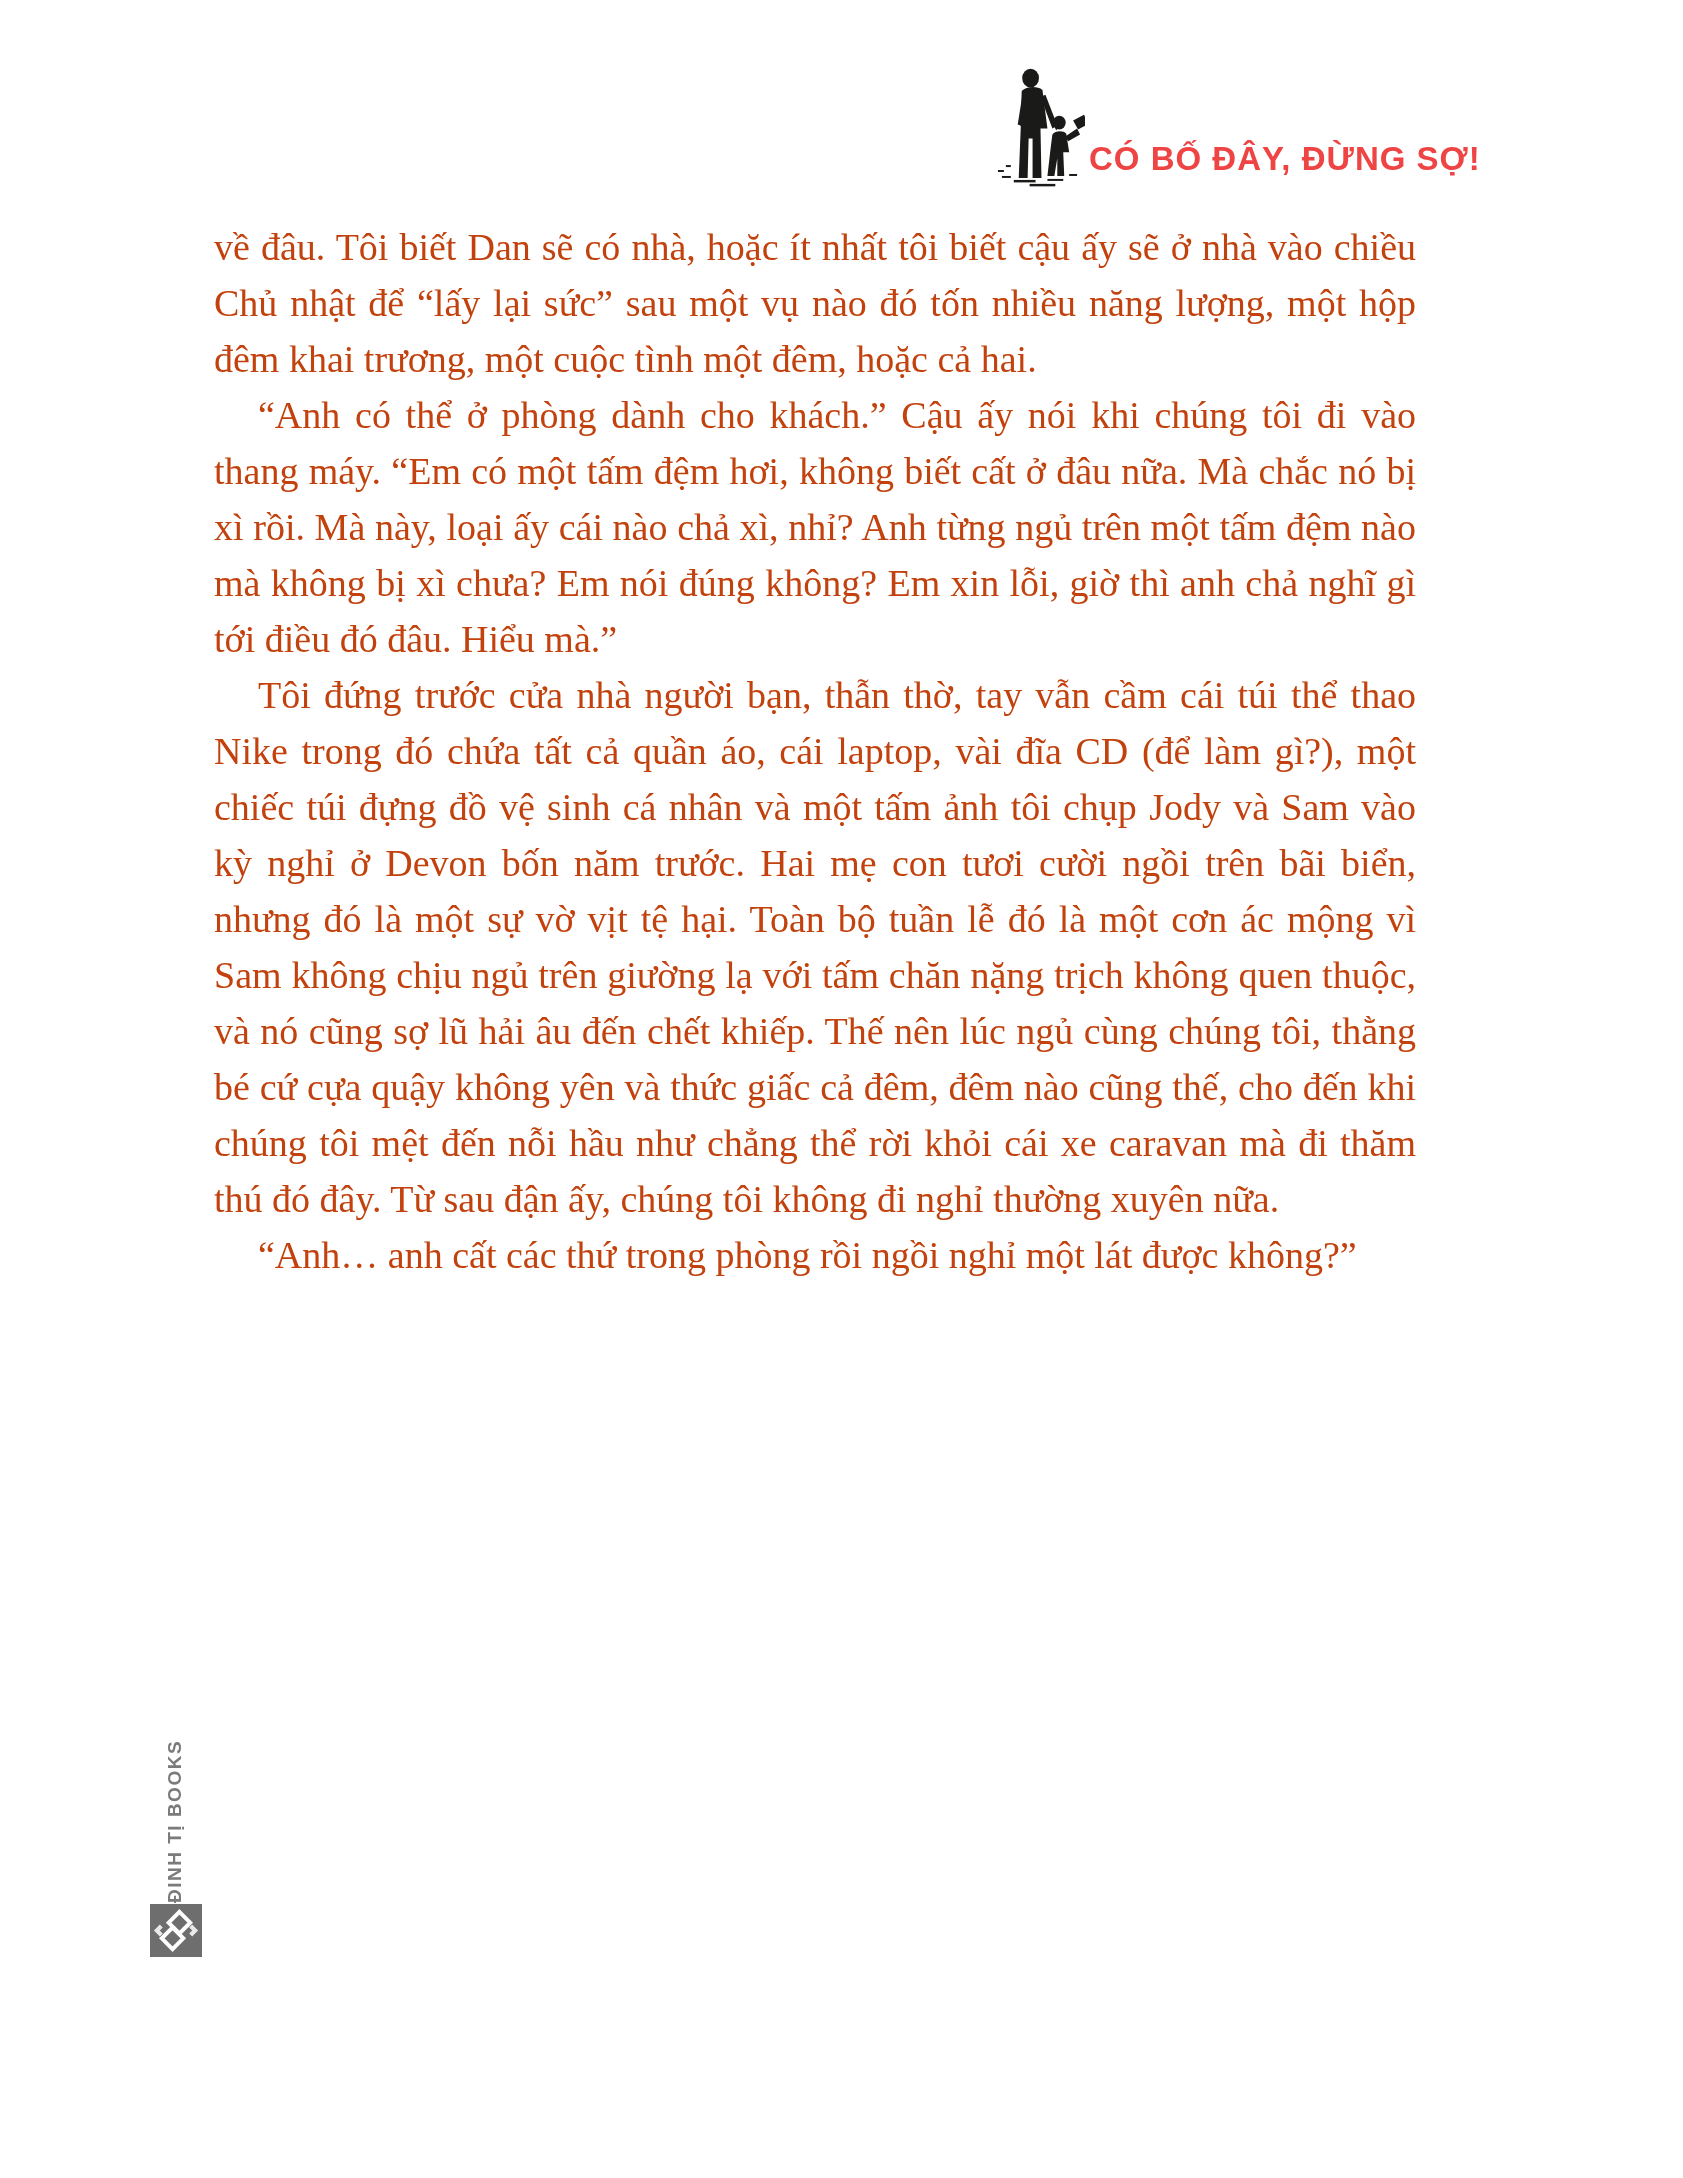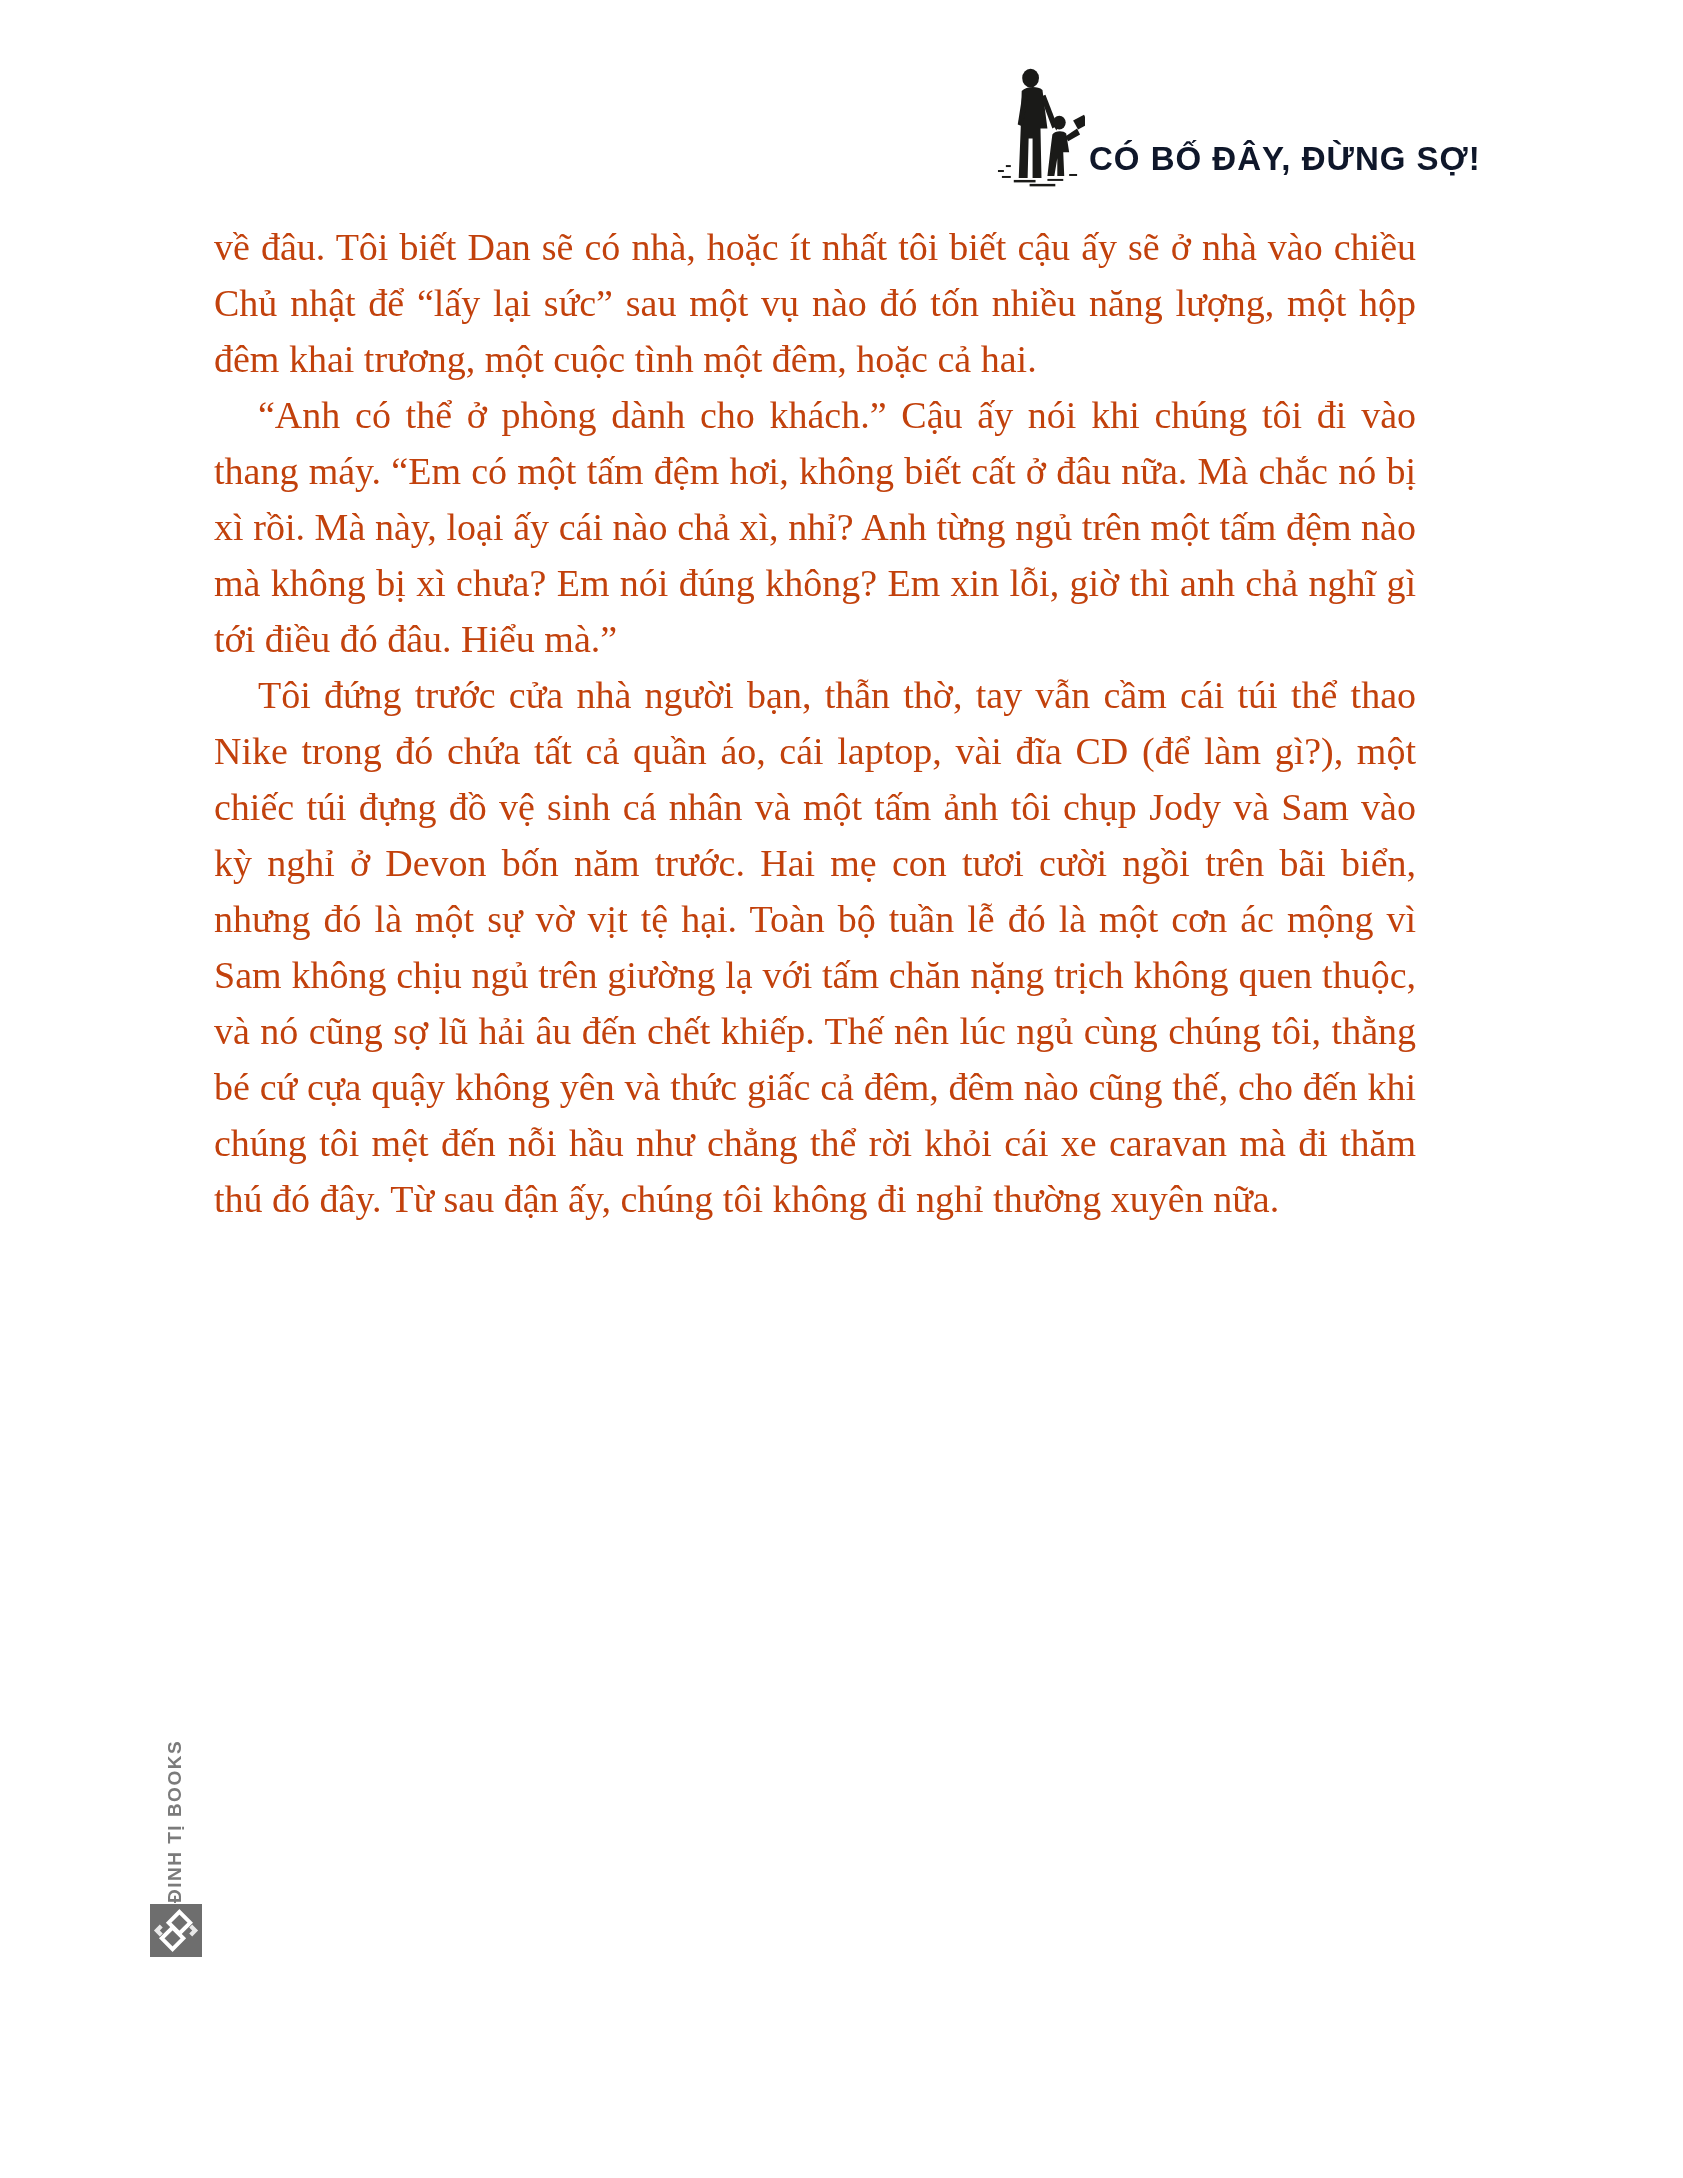--- a/index.html
+++ b/index.html
@@ -9,21 +9,21 @@
     font-family:"Liberation Serif",serif;
   }
   
   .header-logo{
     position:absolute;left:994px;top:67px;width:91px;height:121px;
   }
   .header-title{
     position:absolute;left:1089px;top:140px;width:337px;
     font-family:"Liberation Sans",sans-serif;
     font-weight:bold;font-size:33px;letter-spacing:1px;
-    color:#0f172a;white-space:nowrap;
+    color:#ef4444;white-space:nowrap;
   }
   
   .body-text{
     position:absolute;left:214px;top:219px;width:1202px;
     font-size:38px;line-height:56px;color:#1d1d1b;
     text-align:justify;
   }
   .body-text p{margin:0;padding:0;}
   .body-text p.indent{text-indent:44px;}
   
@@ -67,20 +67,21 @@
       <rect x="76" y="108" width="8" height="2"></rect>
     </g>
   </svg>
 </div>
 <div class="header-title">CÓ BỐ ĐÂY, ĐỪNG SỢ!</div>
 
 <div class="body-text" style="color: #c2410c;">
     <p>về đâu. Tôi biết Dan sẽ có nhà, hoặc ít nhất tôi biết cậu ấy sẽ ở nhà vào chiều Chủ nhật để “lấy lại sức” sau một vụ nào đó tốn nhiều năng lượng, một hộp đêm khai trương, một cuộc tình một đêm, hoặc cả hai.</p>
     <p class="indent">“Anh có thể ở phòng dành cho khách.” Cậu ấy nói khi chúng tôi đi vào thang máy. “Em có một tấm đệm hơi, không biết cất ở đâu nữa. Mà chắc nó bị xì rồi. Mà này, loại ấy cái nào chả xì, nhỉ? Anh từng ngủ trên một tấm đệm nào mà không bị xì chưa? Em nói đúng không? Em xin lỗi, giờ thì anh chả nghĩ gì tới điều đó đâu. Hiểu mà.”</p>
     <p class="indent">Tôi đứng trước cửa nhà người bạn, thẫn thờ, tay vẫn cầm cái túi thể thao Nike trong đó chứa tất cả quần áo, cái laptop, vài đĩa CD (để làm gì?), một chiếc túi đựng đồ vệ sinh cá nhân và một tấm ảnh tôi chụp Jody và Sam vào kỳ nghỉ ở Devon bốn năm trước. Hai mẹ con tươi cười ngồi trên bãi biển, nhưng đó là một sự vờ vịt tệ hại. Toàn bộ tuần lễ đó là một cơn ác mộng vì Sam không chịu ngủ trên giường lạ với tấm chăn nặng trịch không quen thuộc, và nó cũng sợ lũ hải âu đến chết khiếp. Thế nên lúc ngủ cùng chúng tôi, thằng bé cứ cựa quậy không yên và thức giấc cả đêm, đêm nào cũng thế, cho đến khi chúng tôi mệt đến nỗi hầu như chẳng thể rời khỏi cái xe caravan mà đi thăm thú đó đây. Từ sau đận ấy, chúng tôi không đi nghỉ thường xuyên nữa.</p>
+    <p class="indent">“Anh… anh cất các thứ trong phòng rồi ngồi nghỉ một lát được không?”</p>
   </div>
 
 <div class="publisher-vertical" style="color: rgb(123, 123, 123);">ĐINH TỊ BOOKS</div>
 <div class="publisher-logo">
   <svg viewBox="0 0 53 54" width="52" height="53" xmlns="http://www.w3.org/2000/svg">
     <rect x="0" y="0" width="53" height="54" fill="#6e6e6e"></rect>
     <g fill="none" stroke="#ffffff" stroke-width="4">
       <path d="M30,8 L41,19 L30,30 L19,19 Z"></path>
       <path d="M23,24 L34,35 L23,46 L12,35 Z"></path>
     </g>

